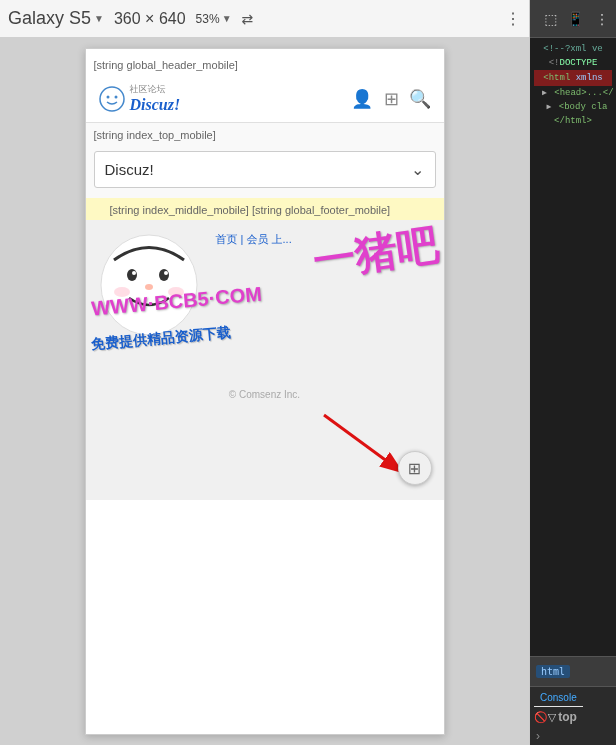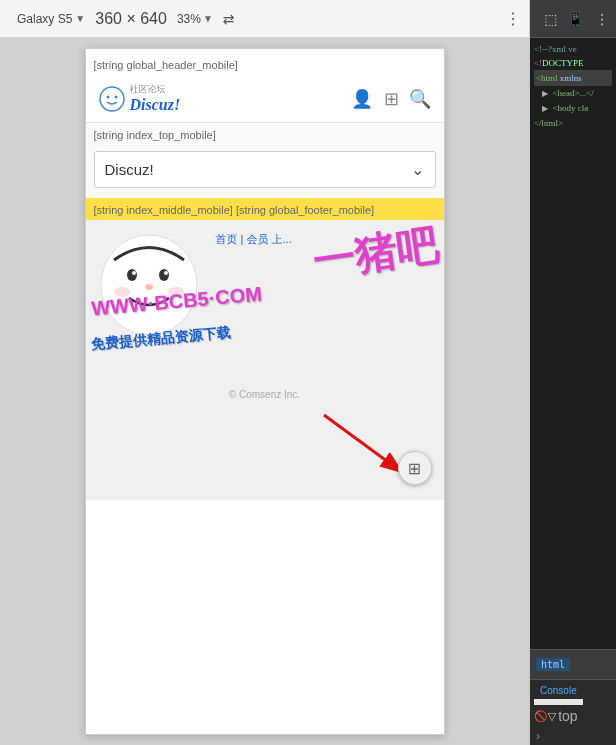--- a/index.html
+++ b/index.html
@@ -36,22 +36,21 @@
 
     #device-selector {
       display: flex;
       align-items: center;
       font-size: 12px;
       color: #444;
       gap: 3px;
     }
 
     #device-name {
-      font-size: 12px;
-      margin-left: 9px;
+      font-size: 18px;
     }
 
     .dropdown-arrow {
       font-size: 10px;
       color: #666;
     }
 
     #dimensions {
       font-size: 16px;
       color: #444;
@@ -194,22 +193,22 @@
       border: 1px solid #e0e0e0;
       padding: 8px 10px;
       font-size: 14px;
       color: #333;
       border-top: none;
     }
 
     #index-middle-label {
       font-size: 11px;
       color: #666;
-      padding: 6px 8px 4px;
-      background: #fde047;
+      padding: 6px 24px 4px;
+      background: #fef9c3;
     }
 
     #middle-section {
       background: #f0f0f0;
       position: relative;
       height: 280px;
       overflow: hidden;
     }
 
     #nav-links {
@@ -341,25 +340,26 @@
     }
 
     #devtools-content {
       flex: 1;
       background: #1e1e1e;
       padding: 4px;
       overflow: hidden;
     }
 
     .code-line {
-      font-family: Liberation Serif, serif;
+      font-family: Liberation Mono, monospace;
       font-size: 9px;
       color: #888;
       white-space: nowrap;
       line-height: 14px;
+      text-align: center;
     }
 
     .code-line .tag { color: #8fa; }
     .code-line .punct { color: #888; }
     .code-line .comment { color: #6a9; }
     .expand-triangle { color: #aaa; font-size: 8px; margin-right: 2px; }
 
     #devtools-bottom {
       background: #2b2b2b;
       border-top: 1px solid #555;
@@ -401,21 +401,21 @@
     .console-tab {
       font-size: 10px;
       color: #aaa;
       padding: 3px 6px;
       cursor: pointer;
       border-bottom: 2px solid transparent;
     }
 
     .console-tab.active {
       color: #4af;
-      border-bottom: 6px solid #e5e5e5;
+      border-bottom: 1px solid #e5e5e5;
     }
 
     #top-filter {
       padding: 3px 4px;
       font-size: 10px;
       color: #aaa;
       display: flex;
       align-items: center;
     }
 
@@ -432,21 +432,21 @@
 
   <div id="browser-toolbar">
     <div id="device-selector">
       <span id="device-name">Galaxy S5</span>
       <span class="dropdown-arrow">▼</span>
     </div>
     <span id="dimensions">
       <span>360</span> × <span>640</span>
     </span>
     <div id="zoom-selector">
-      <span>33%</span>
+      <span>53%</span>
       <span class="dropdown-arrow">▼</span>
     </div>
     <button id="rotate-icon-btn">⇄</button>
     <button id="toolbar-more">⋮</button>
   </div>
 
   <div id="viewport-wrapper">
     <div id="mobile-frame">
 
       <div id="global-header-label">[string global_header_mobile]</div>
@@ -548,21 +548,21 @@
     <button class="devtools-icon-btn">⋮</button>
   </div>
 
   <div id="devtools-content">
     <div class="code-line">
       <span class="comment">&lt;!--?xml ve</span>
     </div>
     <div class="code-line">
       <span class="punct">&lt;!</span><span class="tag">DOCTYPE</span>
     </div>
-    <div class="code-line selected" style="background:#404040;padding:1px 2px;">
+    <div class="code-line selected" style="background:#7f1d1d;padding:1px 2px;">
       <span style="color:#7dbb6e;">&lt;</span><span style="color:#7dbb6e;">html</span>
       <span style="color:#9cf;"> xmlns</span>
     </div>
     <div class="code-line" style="padding-left:8px;">
       <span class="expand-triangle">▶</span>
       <span style="color:#7dbb6e;">&lt;head&gt;...&lt;/</span>
     </div>
     <div class="code-line" style="padding-left:8px;">
       <span class="expand-triangle">▶</span>
       <span style="color:#7dbb6e;">&lt;body cla</span>
@@ -575,20 +575,20 @@
   <div id="devtools-bottom">
     <div id="devtools-bottom-toolbar">
       <span id="html-badge">html</span>
     </div>
     <div id="console-tabs">
       <div class="console-tab active">Console</div>
     </div>
     <div id="top-filter">
       <button class="bottom-icon-btn">🚫</button>
       <button class="bottom-icon-btn">▽</button>
-      <span style="color:#aaa;font-size:14px;margin-left:2px;">top</span>
+      <span style="color:#aaa;font-size:12px;margin-left:2px;font-weight:bold;">top</span>
     </div>
     <div id="devtools-arrow">
       <span style="color:#888;font-size:12px;">›</span>
     </div>
   </div>
 
 </div>
 
 </body></html>

